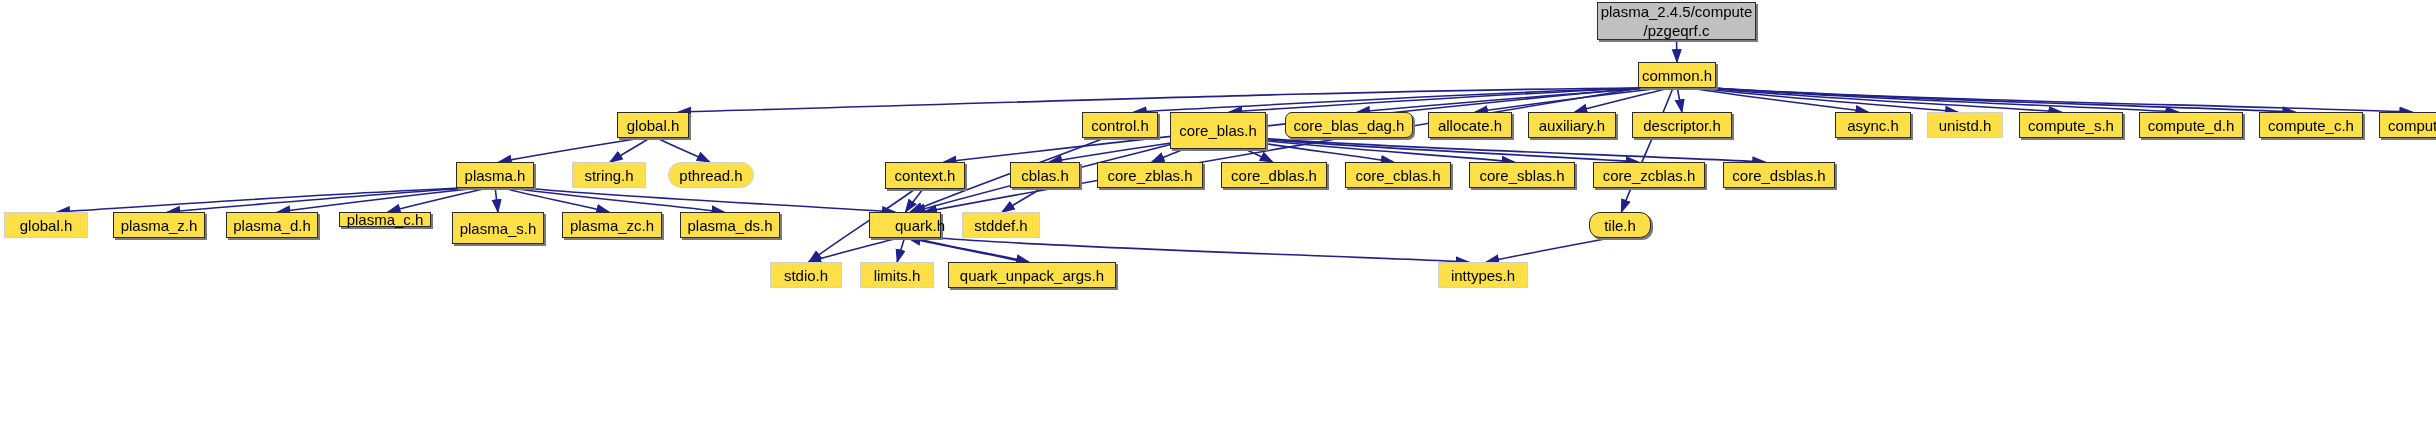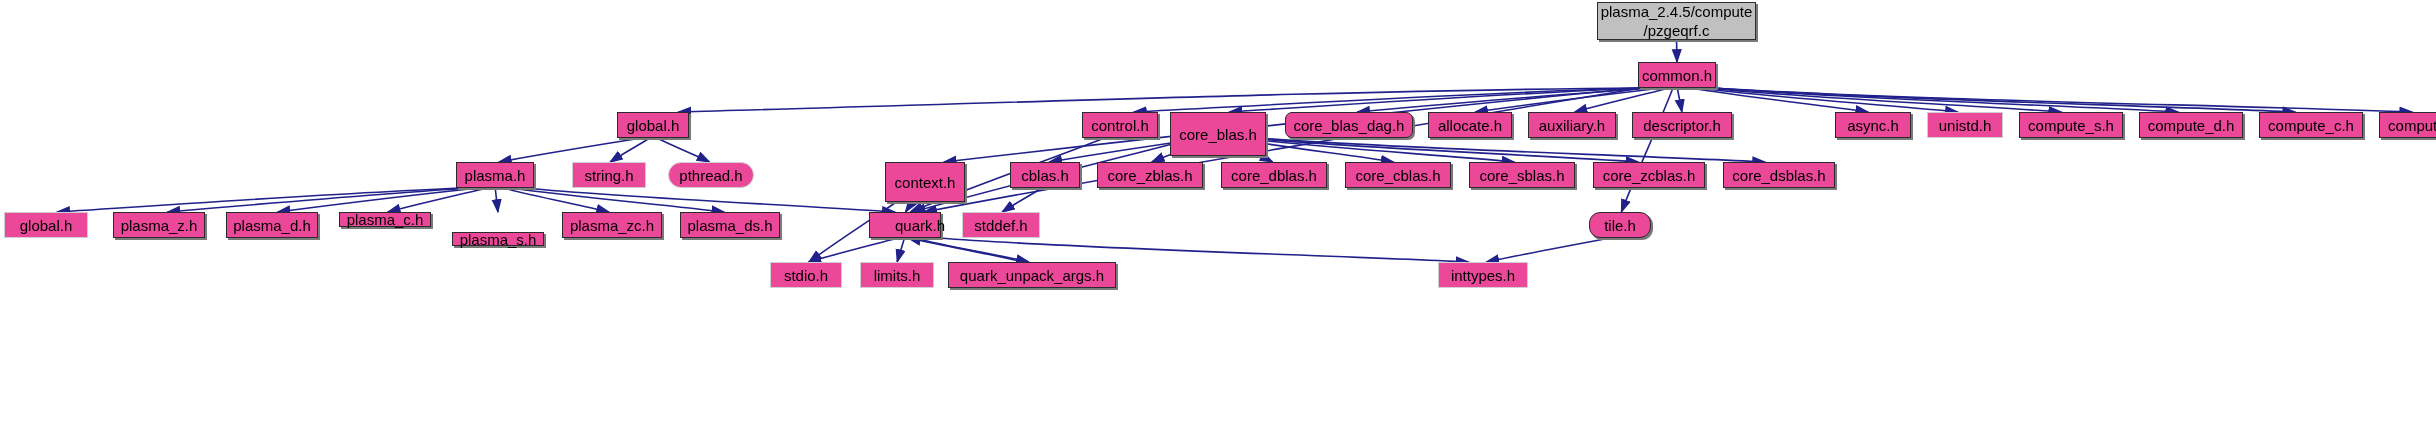--- a/index.html
+++ b/index.html
@@ -23,21 +23,21 @@
     height: 445px;
     pointer-events: none;
   }
   .node {
     position: absolute;
     box-sizing: border-box;
     display: flex;
     align-items: center;
     justify-content: center;
     text-align: center;
-    background: #ec4899;
+    background: #fde047;
     border: 1px solid #404040;
     color: #000000;
     font-size: 15px;
     line-height: 17px;
     white-space: pre;
     z-index: 5;
   }
   
   .node.project {
     border: 1px solid #2b2b2b;
@@ -120,47 +120,47 @@
         <path d="M1022.9285714285714,262 C991.3713392857143,253.996725 939.7322321428571,245.2 908.175,238" marker-end="url(#arrow)"></path>
         <path d="M1610.2142857142858,238 C1576.1722321428572,244.333475 1520.4670535714286,254.8 1486.425,262" marker-end="url(#arrow)"></path>
       </g>
   </svg>
   <div id="node-layer">
       <div class="node root" style="left: 1597px; top: 2px; width: 159px; height: 38px;"><span class="label">plasma_2.4.5/compute
 /pzgeqrf.c</span></div>
       <div class="node project" style="left: 1638px; top: 62px; width: 78px; height: 26px;"><span class="label">common.h</span></div>
       <div class="node project" style="left: 617px; top: 112px; width: 72px; height: 26px;"><span class="label">global.h</span></div>
       <div class="node project" style="left: 1082px; top: 112px; width: 76px; height: 26px;"><span class="label">control.h</span></div>
-      <div class="node project" style="left: 1170px; top: 112px; width: 96px; height: 44px;"><span class="label">core_blas.h</span></div>
+      <div class="node project" style="left: 1170px; top: 112px; width: 96px; height: 37px;"><span class="label">core_blas.h</span></div>
       <div class="node project" style="left: 1285px; top: 112px; width: 128px; height: 26px; border-radius: 7px;"><span class="label">core_blas_dag.h</span></div>
       <div class="node project" style="left: 1428px; top: 112px; width: 84px; height: 26px;"><span class="label">allocate.h</span></div>
       <div class="node project" style="left: 1528px; top: 112px; width: 88px; height: 26px;"><span class="label">auxiliary.h</span></div>
       <div class="node project" style="left: 1632px; top: 112px; width: 100px; height: 26px;"><span class="label">descriptor.h</span></div>
       <div class="node project" style="left: 1835px; top: 112px; width: 76px; height: 26px;"><span class="label">async.h</span></div>
       <div class="node system" style="left: 1927px; top: 112px; width: 76px; height: 26px;"><span class="label">unistd.h</span></div>
       <div class="node project" style="left: 2019px; top: 112px; width: 104px; height: 26px;"><span class="label">compute_s.h</span></div>
       <div class="node project" style="left: 2139px; top: 112px; width: 104px; height: 26px;"><span class="label">compute_d.h</span></div>
       <div class="node project" style="left: 2259px; top: 112px; width: 104px; height: 26px;"><span class="label">compute_c.h</span></div>
       <div class="node project" style="left: 2379px; top: 112px; width: 104px; height: 26px;"><span class="label">compute_z.h</span></div>
       <div class="node project" style="left: 456px; top: 162px; width: 78px; height: 26px;"><span class="label">plasma.h</span></div>
       <div class="node system" style="left: 572px; top: 162px; width: 74px; height: 26px;"><span class="label">string.h</span></div>
       <div class="node system" style="left: 668px; top: 162px; width: 86px; height: 26px; border-radius: 13px;"><span class="label">pthread.h</span></div>
-      <div class="node project" style="left: 885px; top: 162px; width: 80px; height: 40px;"><span class="label">context.h</span></div>
+      <div class="node project" style="left: 885px; top: 162px; width: 80px; height: 27px;"><span class="label">context.h</span></div>
       <div class="node project" style="left: 1010px; top: 162px; width: 70px; height: 26px;"><span class="label">cblas.h</span></div>
       <div class="node project" style="left: 1097px; top: 162px; width: 106px; height: 26px; justify-content: center;"><span class="label">core_zblas.h</span></div>
       <div class="node project" style="left: 1221px; top: 162px; width: 106px; height: 26px;"><span class="label">core_dblas.h</span></div>
       <div class="node project" style="left: 1345px; top: 162px; width: 106px; height: 26px;"><span class="label">core_cblas.h</span></div>
       <div class="node project" style="left: 1469px; top: 162px; width: 106px; height: 26px;"><span class="label">core_sblas.h</span></div>
       <div class="node project" style="left: 1593px; top: 162px; width: 112px; height: 26px;"><span class="label">core_zcblas.h</span></div>
       <div class="node project" style="left: 1723px; top: 162px; width: 112px; height: 26px;"><span class="label">core_dsblas.h</span></div>
       <div class="node system" style="left: 4px; top: 212px; width: 84px; height: 26px;"><span class="label">global.h</span></div>
       <div class="node project" style="left: 113px; top: 212px; width: 92px; height: 26px;"><span class="label">plasma_z.h</span></div>
       <div class="node project" style="left: 226px; top: 212px; width: 92px; height: 26px;"><span class="label">plasma_d.h</span></div>
       <div class="node project" style="left: 339px; top: 212px; width: 92px; height: 15px;"><span class="label">plasma_c.h</span></div>
-      <div class="node project" style="left: 452px; top: 212px; width: 92px; height: 14px; margin-top: 20px;"><span class="label">plasma_s.h</span></div>
+      <div class="node project" style="left: 452px; top: 212px; width: 92px; height: 32px;"><span class="label">plasma_s.h</span></div>
       <div class="node project" style="left: 562px; top: 212px; width: 100px; height: 26px;"><span class="label">plasma_zc.h</span></div>
       <div class="node project" style="left: 680px; top: 212px; width: 100px; height: 26px;"><span class="label">plasma_ds.h</span></div>
       <div class="node project" style="left: 869px; top: 212px; width: 72px; height: 26px; padding-left: 30px;"><span class="label">quark.h</span></div>
       <div class="node system" style="left: 962px; top: 212px; width: 78px; height: 26px;"><span class="label">stddef.h</span></div>
       <div class="node project" style="left: 1589px; top: 212px; width: 62px; height: 26px; border-radius: 11px;"><span class="label">tile.h</span></div>
       <div class="node system" style="left: 770px; top: 262px; width: 72px; height: 26px;"><span class="label">stdio.h</span></div>
       <div class="node system" style="left: 860px; top: 262px; width: 74px; height: 26px;"><span class="label">limits.h</span></div>
       <div class="node project" style="left: 948px; top: 262px; width: 168px; height: 26px;"><span class="label">quark_unpack_args.h</span></div>
       <div class="node system" style="left: 1438px; top: 262px; width: 90px; height: 26px;"><span class="label">inttypes.h</span></div>
     </div>

